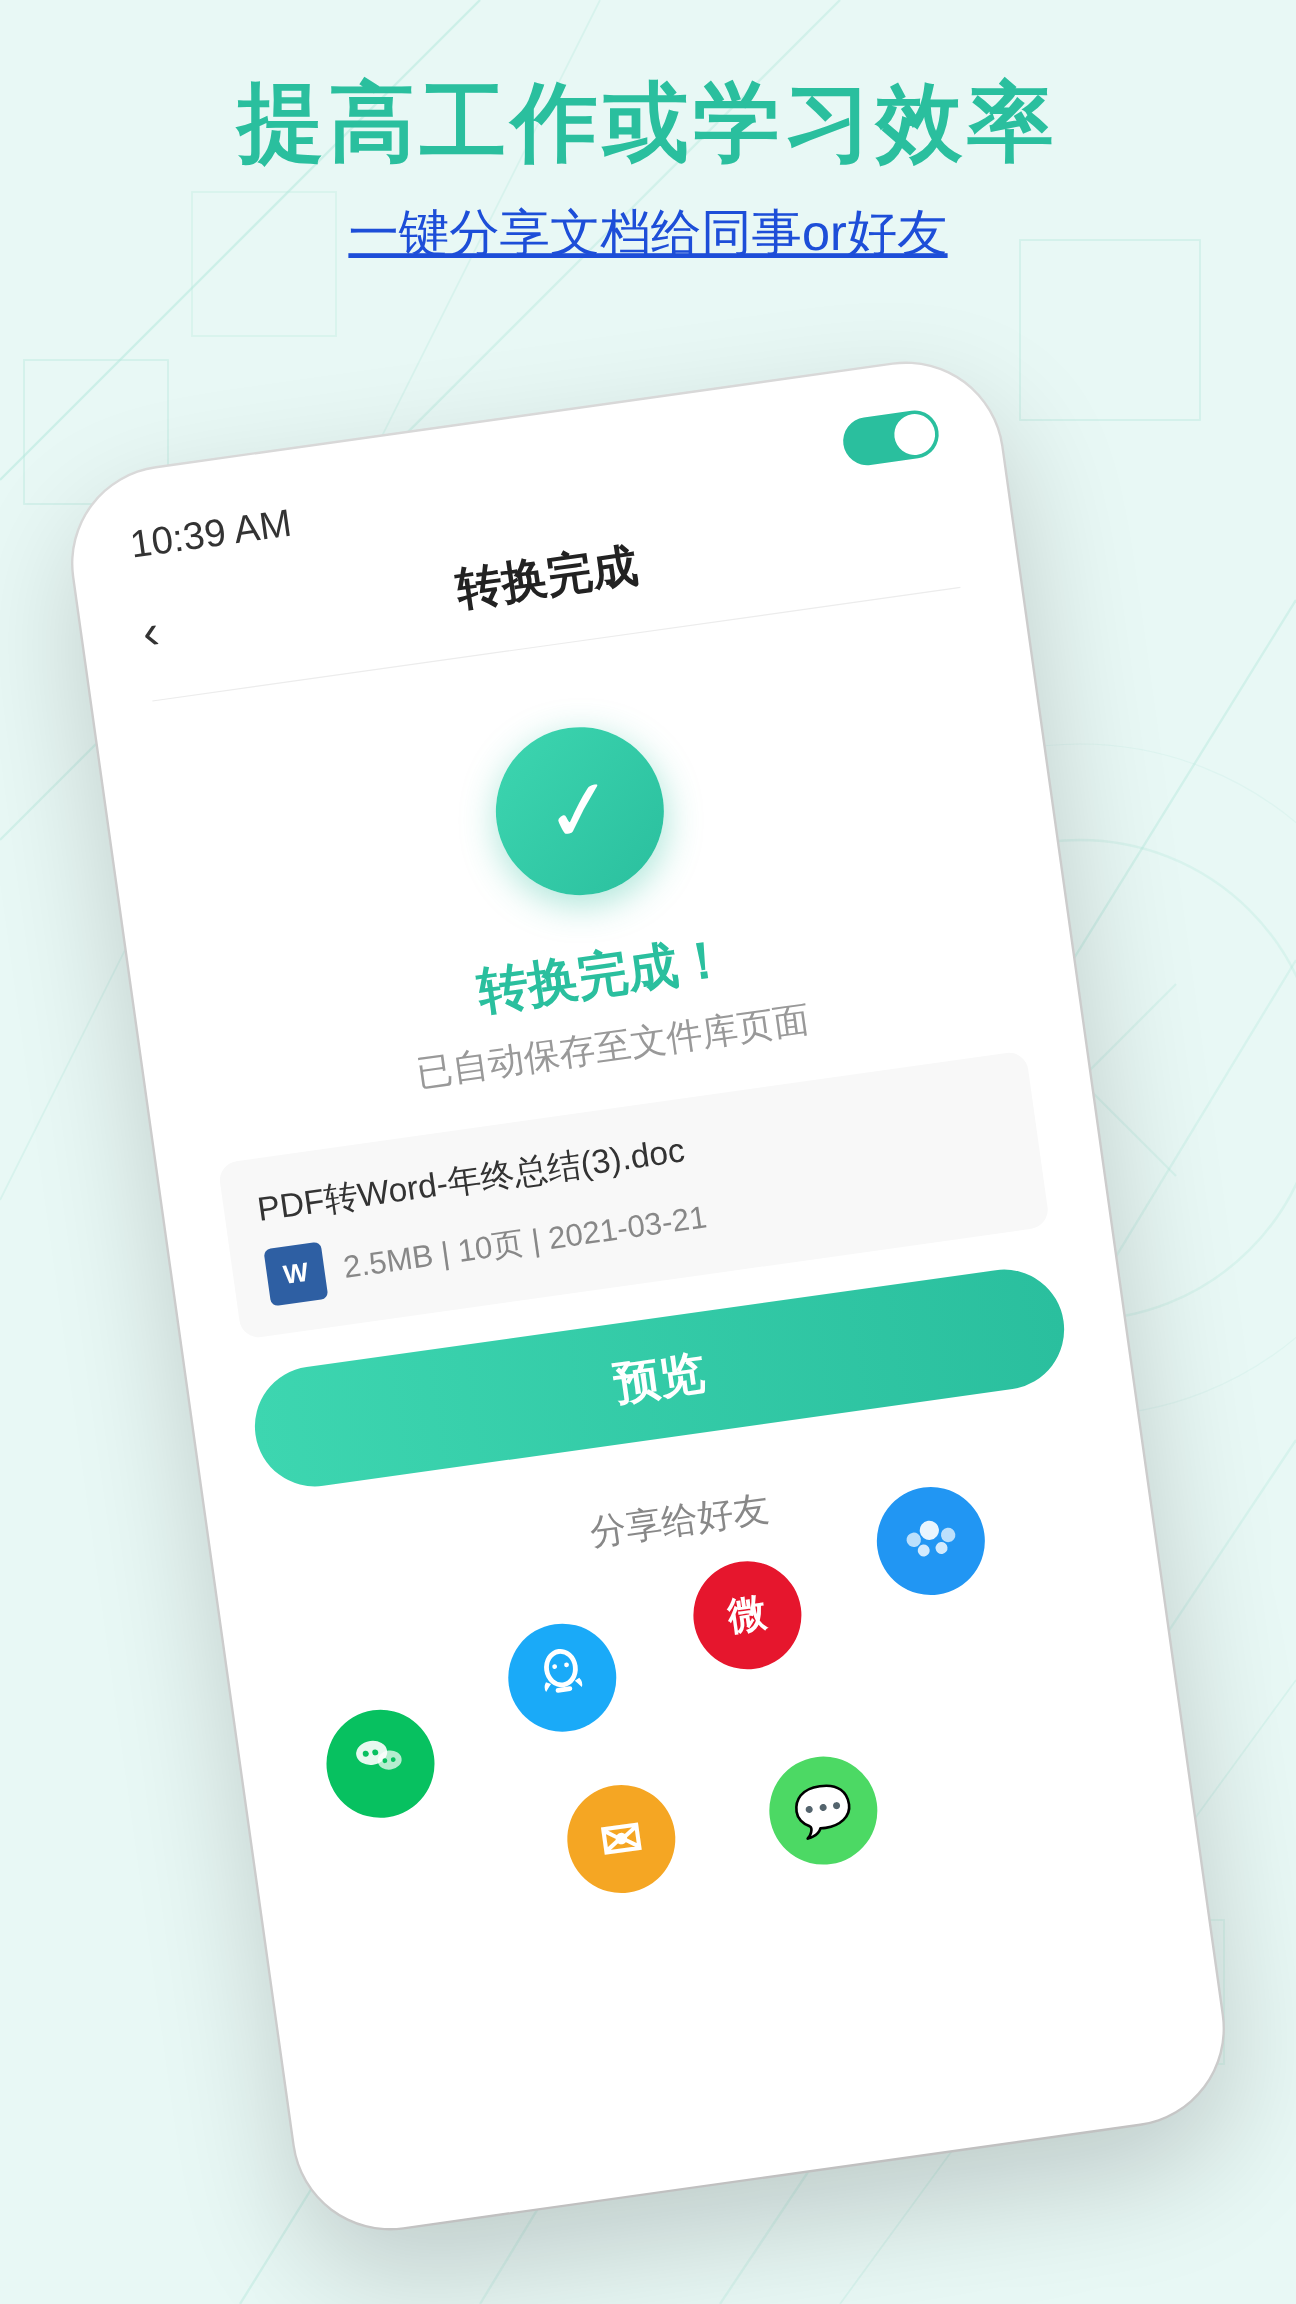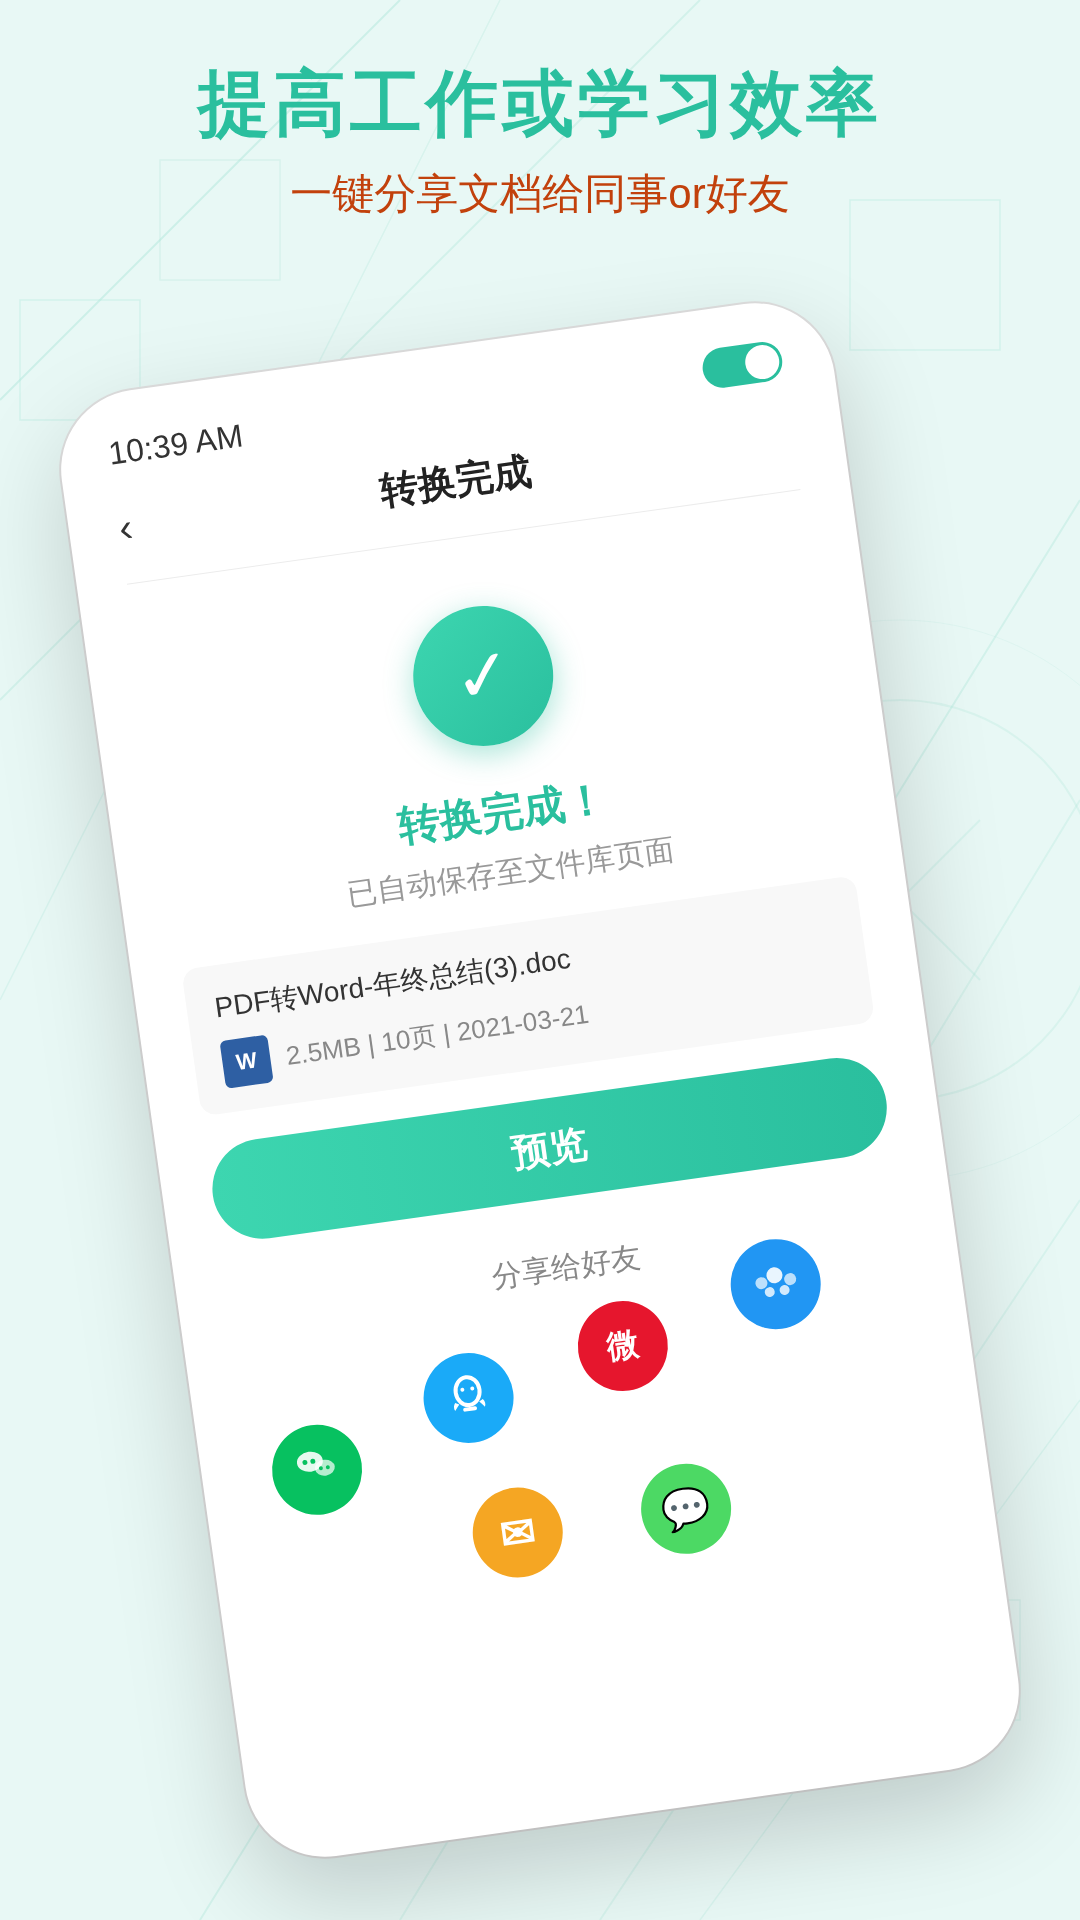--- a/index.html
+++ b/index.html
@@ -27,23 +27,24 @@
     .main-title {
       font-size: 72px;
       font-weight: 700;
       color: #2abf9e;
       letter-spacing: 4px;
       line-height: 1.2;
     }
 
     .sub-title {
       font-size: 42px;
-      color: #c2410c;
+      color: #1d4ed8;
       margin-top: 20px;
       font-weight: 400;
+      text-decoration: underline;
     }
 
     
     .phone-wrapper {
       position: absolute;
       top: 340px;
       left: 50%;
       transform: translateX(-50%) rotate(-8deg);
       width: 780px;
       height: 1480px;

